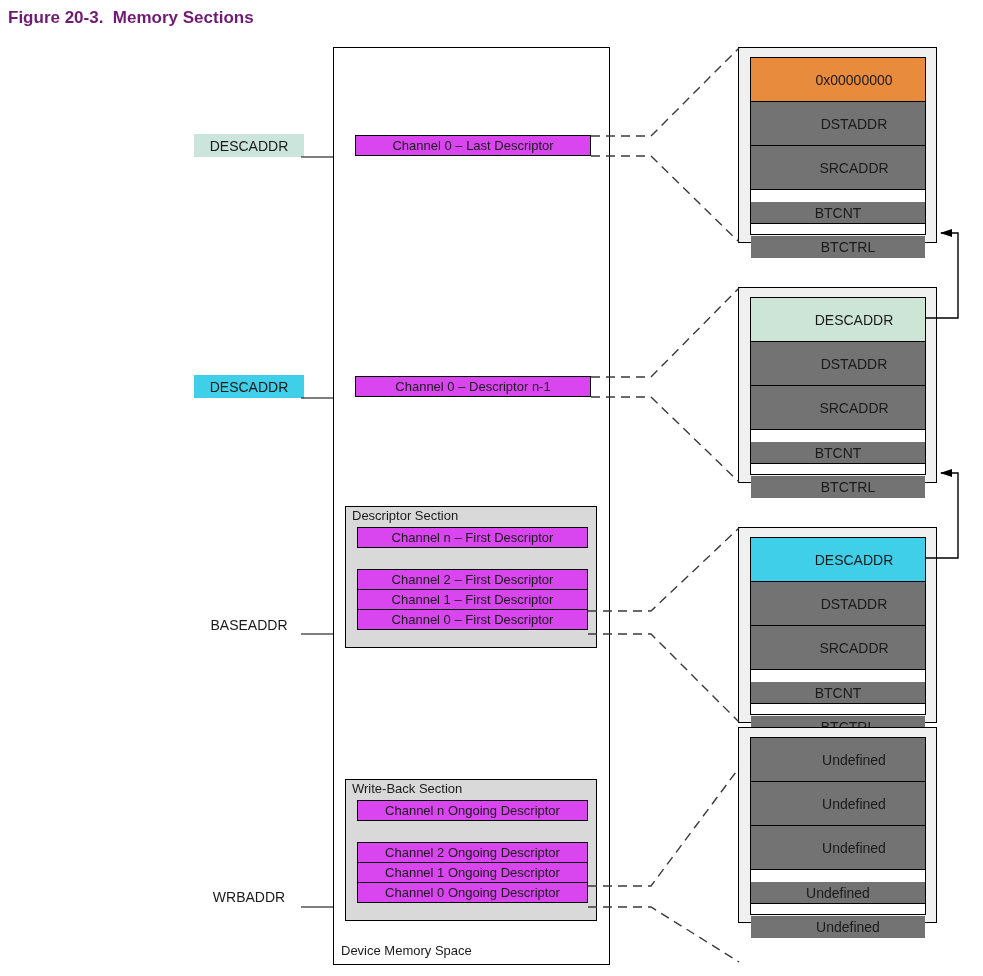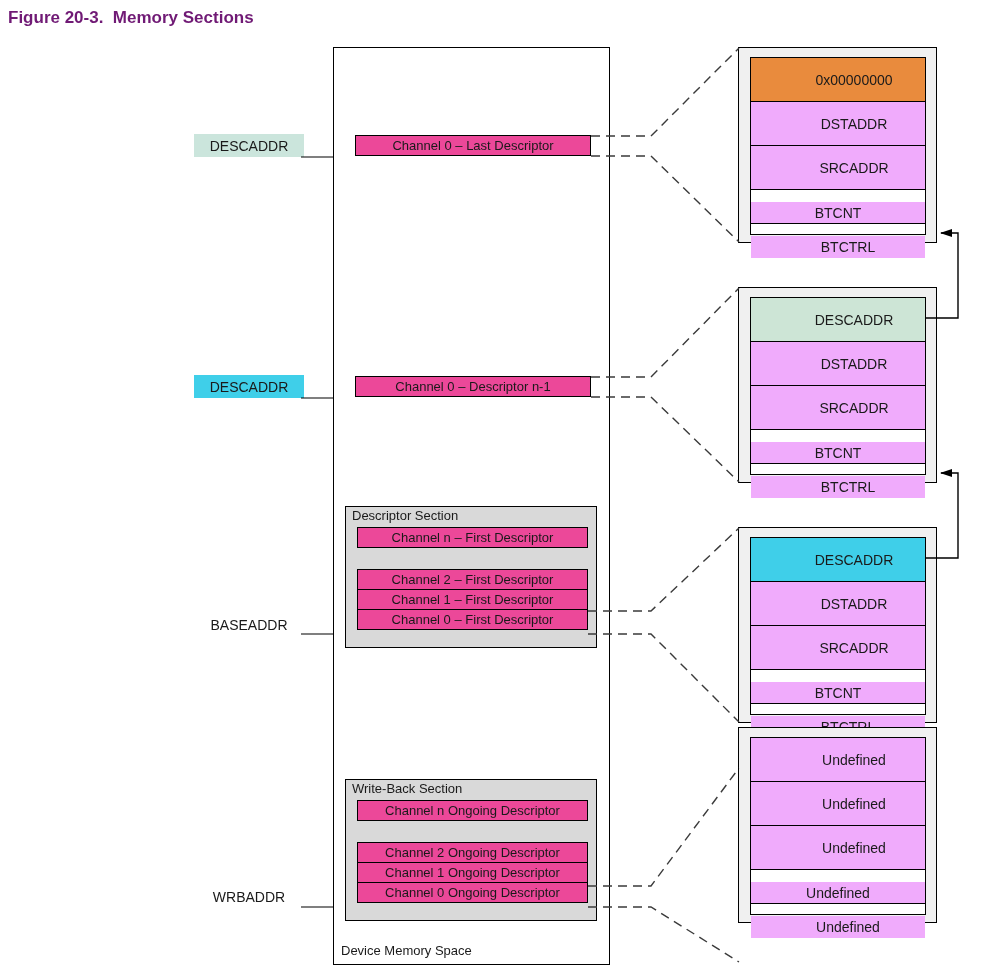--- a/index.html
+++ b/index.html
@@ -7,21 +7,21 @@
   body { font-family:"Liberation Sans", sans-serif; color:#1a1a1a; }
   .canvas { position:relative; width:983px; height:976px; background:#fff; overflow:hidden; }
 
   .fig-title { position:absolute; left:8px; top:8px; font-size:17px; font-weight:bold; white-space:pre; color:#701a75; }
 
   
   .membox { position:absolute; left:333px; top:47px; width:277px; height:918px; border:1px solid #000; background:#fff; }
   .mem-caption { position:absolute; left:341px; top:943px; font-size:13px; }
 
   
-  .mrow { position:absolute; height:21px; border:1px solid #000; background:#ec4899;
+  .mrow { position:absolute; height:21px; border:1px solid #000; background:#d946ef;
           display:flex; align-items:center; justify-content:center; font-size:13px; }
   .chA { left:355px; top:135px; width:236px; }
   .chB { left:355px; top:376px; width:236px; }
 
   
   .section { position:absolute; left:345px; width:252px; height:142px;
              background:var(--section-gray,#D9D9D9); border:1px solid #000; }
   .sec-desc { top:506px; }
   .sec-wb { top:779px; }
   .sec-title { position:absolute; left:352px; font-size:13px; }
@@ -38,21 +38,21 @@
   .lab3 { top:616px; }
   .lab4 { top:888px; }
 
   
   .rblock { position:absolute; left:738px; width:199px; height:196px;
             background:var(--outer-gray,#F0F0F0); border:1px solid #000; }
   .rb1 { top:47px; } .rb2 { top:287px; } .rb3 { top:527px; } .rb4 { top:727px; }
   .rinner { position:absolute; left:11px; top:9px; width:176px; height:178px;
             border:1px solid #000; background:#fff; }
   .rrow { display:flex; align-items:center; justify-content:center; font-size:14px;
-          border-bottom:1px solid #000; background:#f0abfc; }
+          border-bottom:1px solid #000; background:#737373; }
   .rrow:last-child { border-bottom:none;padding-left:20px; }
   .h-lg { height:44px;padding-left:32px; } .h-sm { height:22px;margin-top:12px; }
   .hdr-orange { background:var(--orange,#E98B3D); }
   .hdr-green  { background:var(--block-green,#CDE5D6); }
   .hdr-cyan   { background:var(--cyan,#3FCFE9); }
 
   svg.overlay { position:absolute; left:0; top:0; pointer-events:none; }
 </style>
 </head>
 <body>

